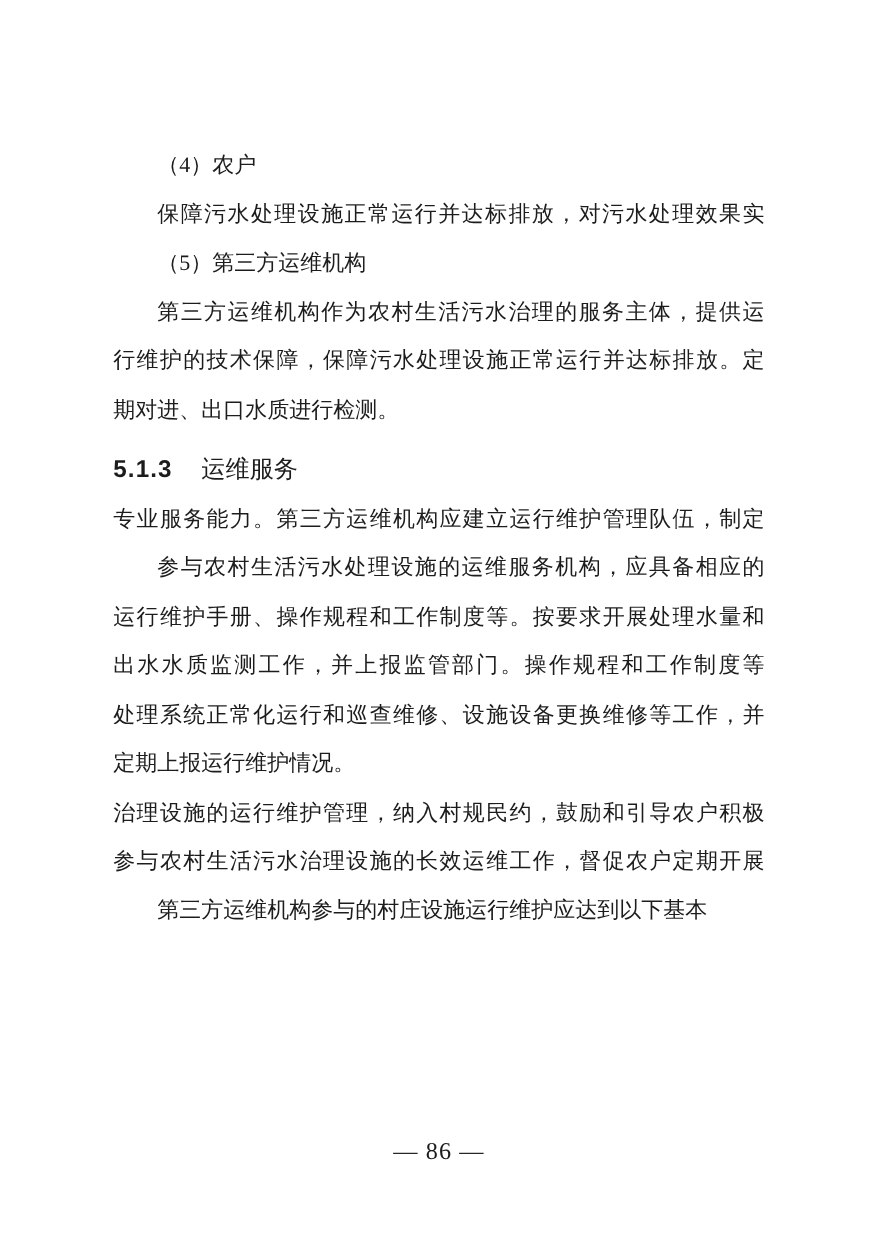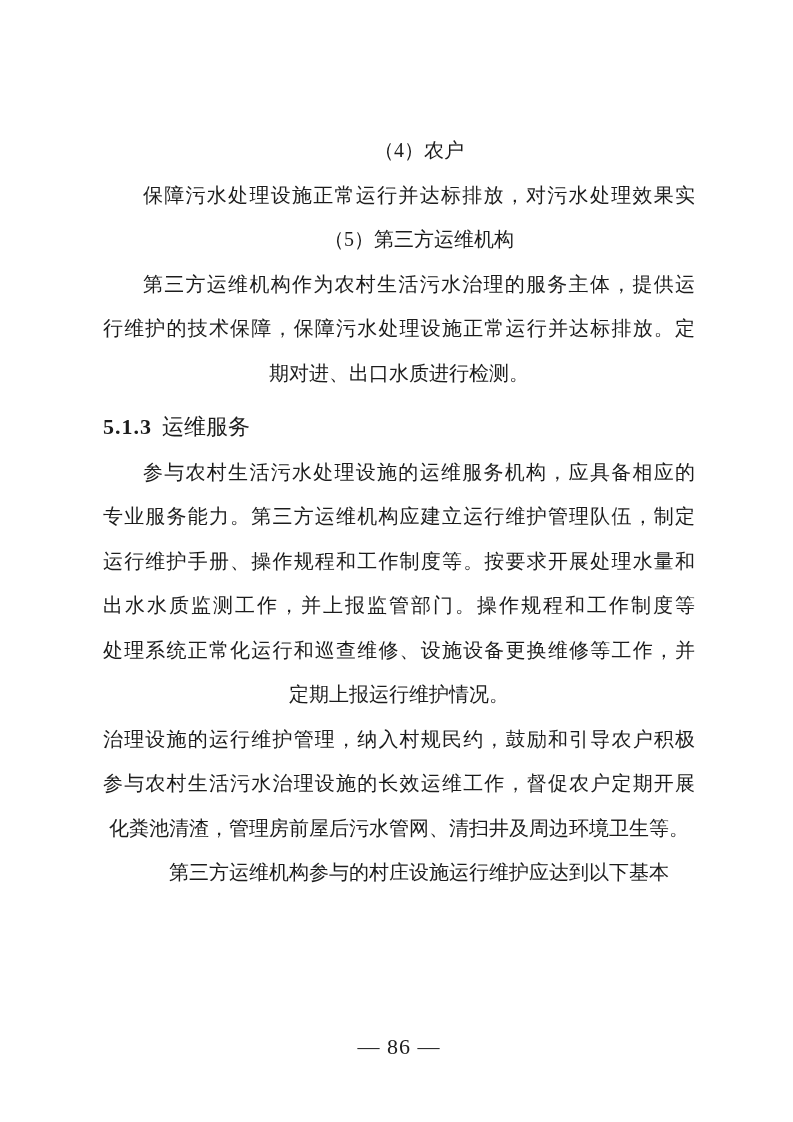--- a/index.html
+++ b/index.html
@@ -20,21 +20,21 @@
     position: absolute;
     left: 103px;
     top: 128px;
     width: 592px;
   }
   .ln {
     font-size: 20px;
     line-height: 44.5px;
     height: 44.5px;
     white-space: nowrap;
-    text-align: center;
+    text-align: left;
     letter-spacing: 0;
   }
   
   .jl {
     white-space: normal;
     text-align: justify;
     text-align-last: justify;
     text-justify: inter-character;
   }
   .ind {
@@ -42,23 +42,23 @@
   }
   .heading {
     font-size: 22px;
     line-height: 44.5px;
     height: 44.5px;
     margin-top: 10px;
     font-weight: bold;
     white-space: nowrap;
   }
   .heading .h-num {
-    font-family: Liberation Serif, serif;
+    font-family: Liberation Sans, sans-serif;
     font-weight: bold;
-    margin-right: 10px;
+    margin-right: 26px;
     letter-spacing: 1px;
   }
   .heading .h-title {
     font-family: "Liberation Sans", sans-serif;
     font-weight: normal;
   }
   .page-number {
     position: absolute;
     left: 103px;
     top: 1032px;
@@ -81,27 +81,26 @@
     <div class="ln ind jl">保障污水处理设施正常运行并达标排放，对污水处理效果实</div>
     <div class="ln ind">（5）第三方运维机构</div>
     <div class="ln ind jl">第三方运维机构作为农村生活污水治理的服务主体，提供运</div>
     <div class="ln jl">行维护的技术保障，保障污水处理设施正常运行并达标排放。定</div>
     <div class="ln">期对进、出口水质进行检测。</div>
 
     <div class="heading">
       <span class="h-num">5.1.3</span><span class="h-title">运维服务</span>
     </div>
 
+    <div class="ln jl">专业服务能力。第三方运维机构应建立运行维护管理队伍，制定</div>
     <div class="ln ind jl">参与农村生活污水处理设施的运维服务机构，应具备相应的</div>
-    <div class="ln jl">专业服务能力。第三方运维机构应建立运行维护管理队伍，制定</div>
     <div class="ln jl">运行维护手册、操作规程和工作制度等。按要求开展处理水量和</div>
     <div class="ln jl">出水水质监测工作，并上报监管部门。操作规程和工作制度等</div>
     <div class="ln jl">处理系统正常化运行和巡查维修、设施设备更换维修等工作，并</div>
     <div class="ln">定期上报运行维护情况。</div>
     <div class="ln jl">治理设施的运行维护管理，纳入村规民约，鼓励和引导农户积极</div>
     <div class="ln jl">参与农村生活污水治理设施的长效运维工作，督促农户定期开展</div>
-    <div class="ln">化粪池清渣，管理房前屋后污水管网、清扫井及周边环境卫生等。</div>
     <div class="ln ind">第三方运维机构参与的村庄设施运行维护应达到以下基本</div>
 
   </div>
 
   <div class="page-number">— 86 —</div>
 </div>
 
 </body></html>

